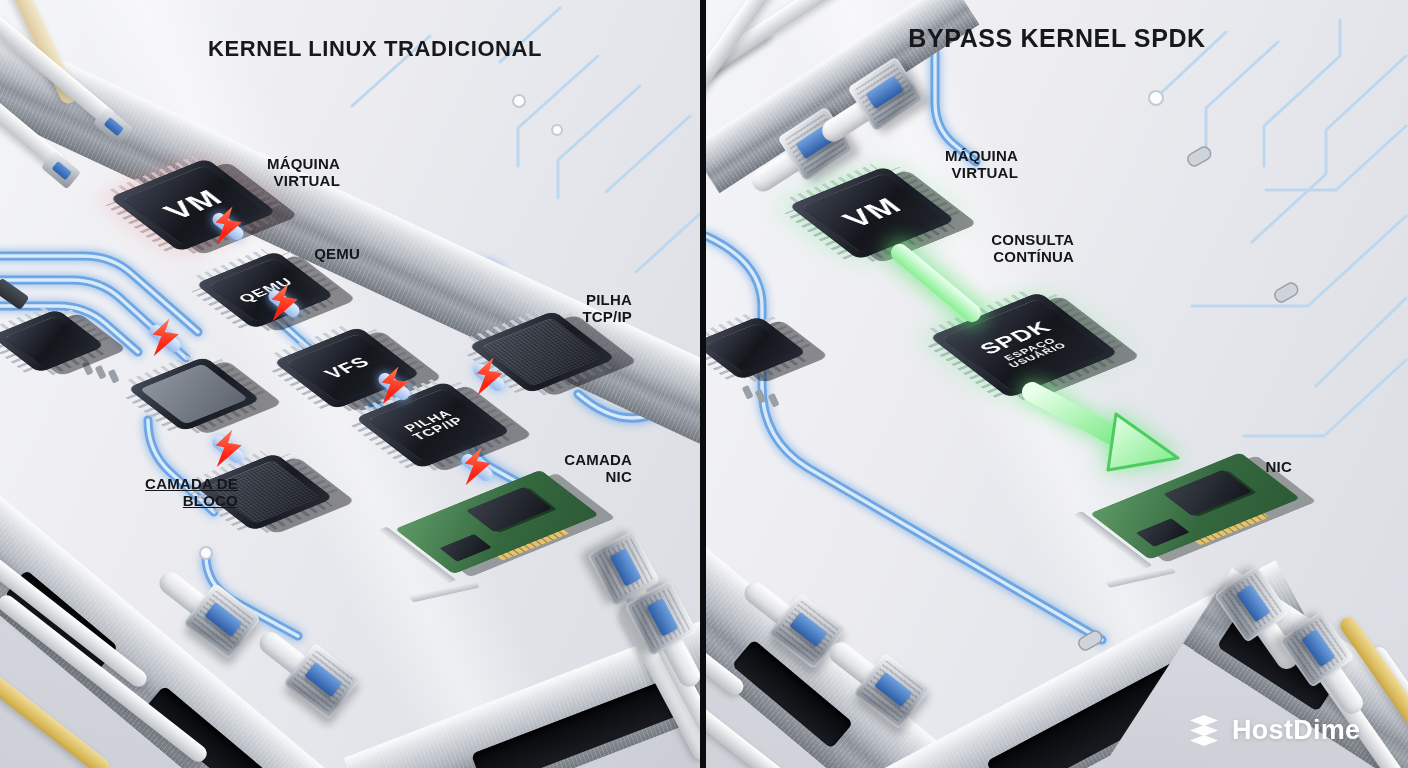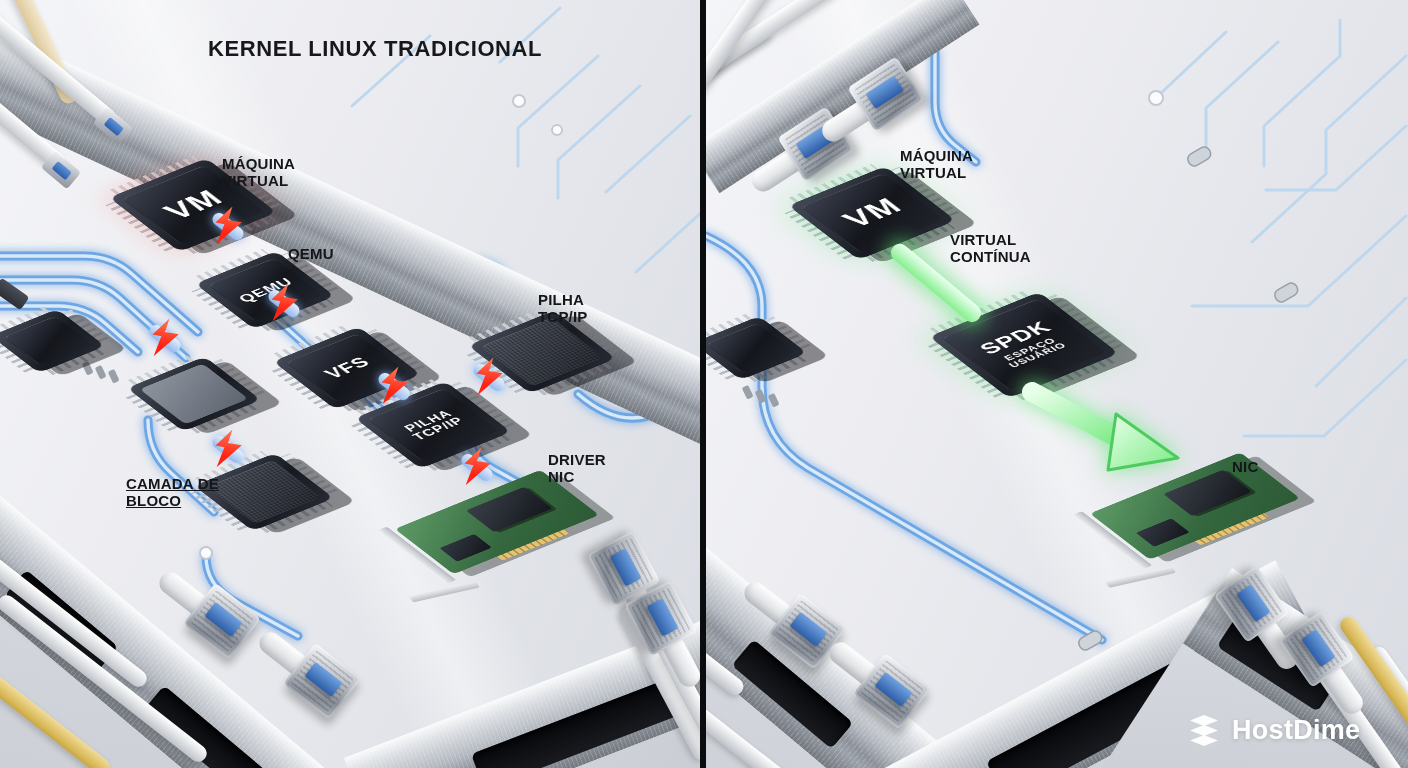--- a/index.html
+++ b/index.html
@@ -98,21 +98,21 @@
     background:linear-gradient(180deg,#ff7a55,var(--red,#ff2212) 70%);
     clip-path:polygon(54% 0,0 47%,35% 47%,19% 100%,100% 35%,46% 35%);
     filter:drop-shadow(0 0 7px rgba(255,64,40,.85));}
   .beam{position:absolute;width:112px;height:18px;border-radius:9px;z-index:5;transform-origin:left center;
     background:linear-gradient(#eafff0,#86ef8e);box-shadow:0 0 18px 5px rgba(90,230,110,.55);}
   svg.arrow{position:absolute;z-index:5;filter:drop-shadow(0 0 10px rgba(110,235,130,.8));}
   
   .title{position:absolute;top:24px;font-size:25px;font-weight:700;letter-spacing:.6px;
     color:#17181b;text-align:center;z-index:8;}
   .caption{position:absolute;font-weight:700;font-size:15px;line-height:1.12;letter-spacing:.2px;
-    color:var(--cap,#141619);text-align:left;z-index:6;}
+    color:var(--cap,#141619);text-align:right;z-index:6;}
   .divider{position:absolute;left:700px;top:0;width:6px;height:768px;background:#0b0c0e;z-index:9;}
   .logo{position:absolute;left:1186px;top:714px;display:flex;align-items:center;gap:10px;z-index:9;}
   .logo span{font-size:27px;font-weight:700;letter-spacing:.3px;color:var(--logo,#fff);
     text-shadow:0 1px 4px rgba(0,0,0,.18);text-align:center;}
   .widget{position:absolute;z-index:3;border-radius:4px;background:linear-gradient(#4a4e56,#2c2f35);}
 </style>
 </head>
 <body>
 
 <div class="stage">
@@ -350,21 +350,21 @@
       </div>
     <div class="bolt" style="left:457px;top:443px;">
         <i class="stub"></i>
         <i class="zap"></i>
       </div>
 
     <div class="caption" style="left:222px;top:156px;width:118px;">MÁQUINA VIRTUAL</div>
     <div class="caption" style="left:288px;top:246px;width:72px;">QEMU</div>
     <div class="caption" style="left:538px;top:292px;width:94px;">PILHA TCP/IP</div>
     <div class="caption" style="left:126px;top:476px;width:112px;text-decoration:underline;">CAMADA DE BLOCO</div>
-    <div class="caption" style="left:548px;top:452px;width:84px;">DRIVER NIC</div>
+    <div class="caption" style="left:548px;top:452px;width:84px;">CAMADA NIC</div>
     <h1 class="title" style="left:151px;width:424px;margin:12px;font-size:22px;">KERNEL LINUX TRADICIONAL</h1>
   </section>
 
   <section class="panel right">
 
     <svg class="traces" viewBox="0 0 704 768">
       <g class="thickglow">
         <path d="M231 52 V102 Q231 130 252 146 L272 162"></path>
         <path d="M2 236 Q58 262 58 306 V386 Q58 440 104 468 L398 640"></path>
       </g>
@@ -514,22 +514,23 @@
         <linearGradient id="ag" x1="0" y1="0" x2="1" y2="1">
           <stop offset="0" stop-color="#e8ffe9"></stop>
             <stop offset="1" stop-color="#7ceb87"></stop>
         </linearGradient>
       </defs>
       <path d="M16 14 L106 62" stroke="url(#ag)" stroke-width="20" stroke-linecap="round" fill="none"></path>
       <polygon points="100,36 162,80 92,92" fill="url(#ag)" stroke="#4ecb5f" stroke-width="3" stroke-linejoin="round"></polygon>
     </svg>
 
     <div class="caption" style="left:196px;top:148px;width:118px;">MÁQUINA VIRTUAL</div>
-    <div class="caption" style="left:246px;top:232px;width:124px;">VIRTUAL CONTÍNUA</div>
+    <div class="caption" style="left:246px;top:232px;width:124px;">CONSULTA CONTÍNUA</div>
     <div class="caption" style="left:528px;top:459px;width:60px;">NIC</div>
+    <h1 class="title" style="left:141px;width:424px;margin:0;font-size:25px;">BYPASS KERNEL SPDK</h1>
   </section>
 
   <div class="divider"></div>
 
   <div class="logo">
     <svg width="36" height="32" viewBox="0 0 36 32">
       <path d="M18 1 L32 6.5 18 12 4 6.5 Z" fill="#ffffff" opacity=".95"></path>
       <path d="M18 11 L32 16.5 18 22 4 16.5 Z" fill="#ffffff" opacity=".95"></path>
       <path d="M18 21 L32 26.5 18 32 4 26.5 Z" fill="#ffffff" opacity=".95"></path>
     </svg>

